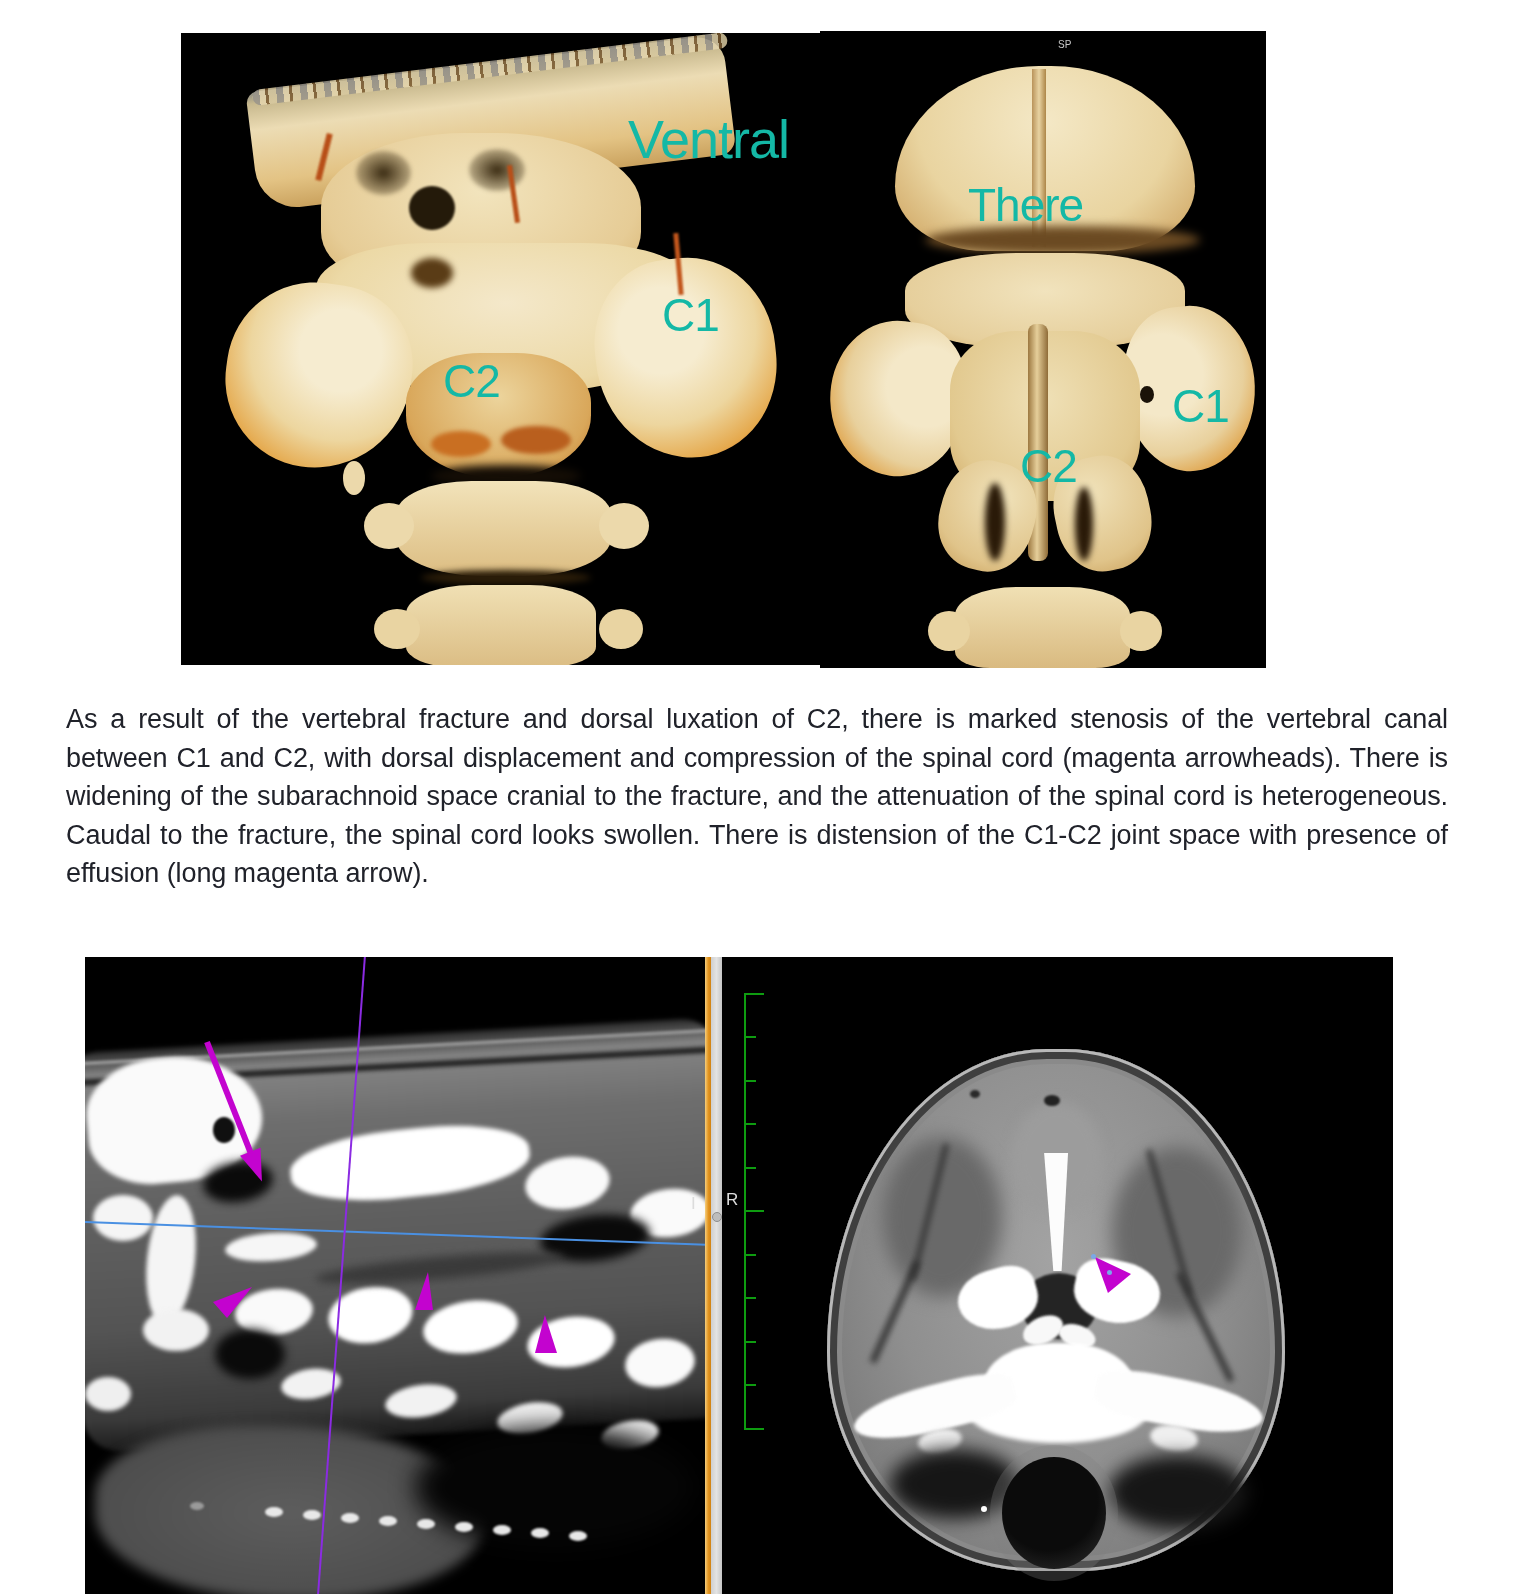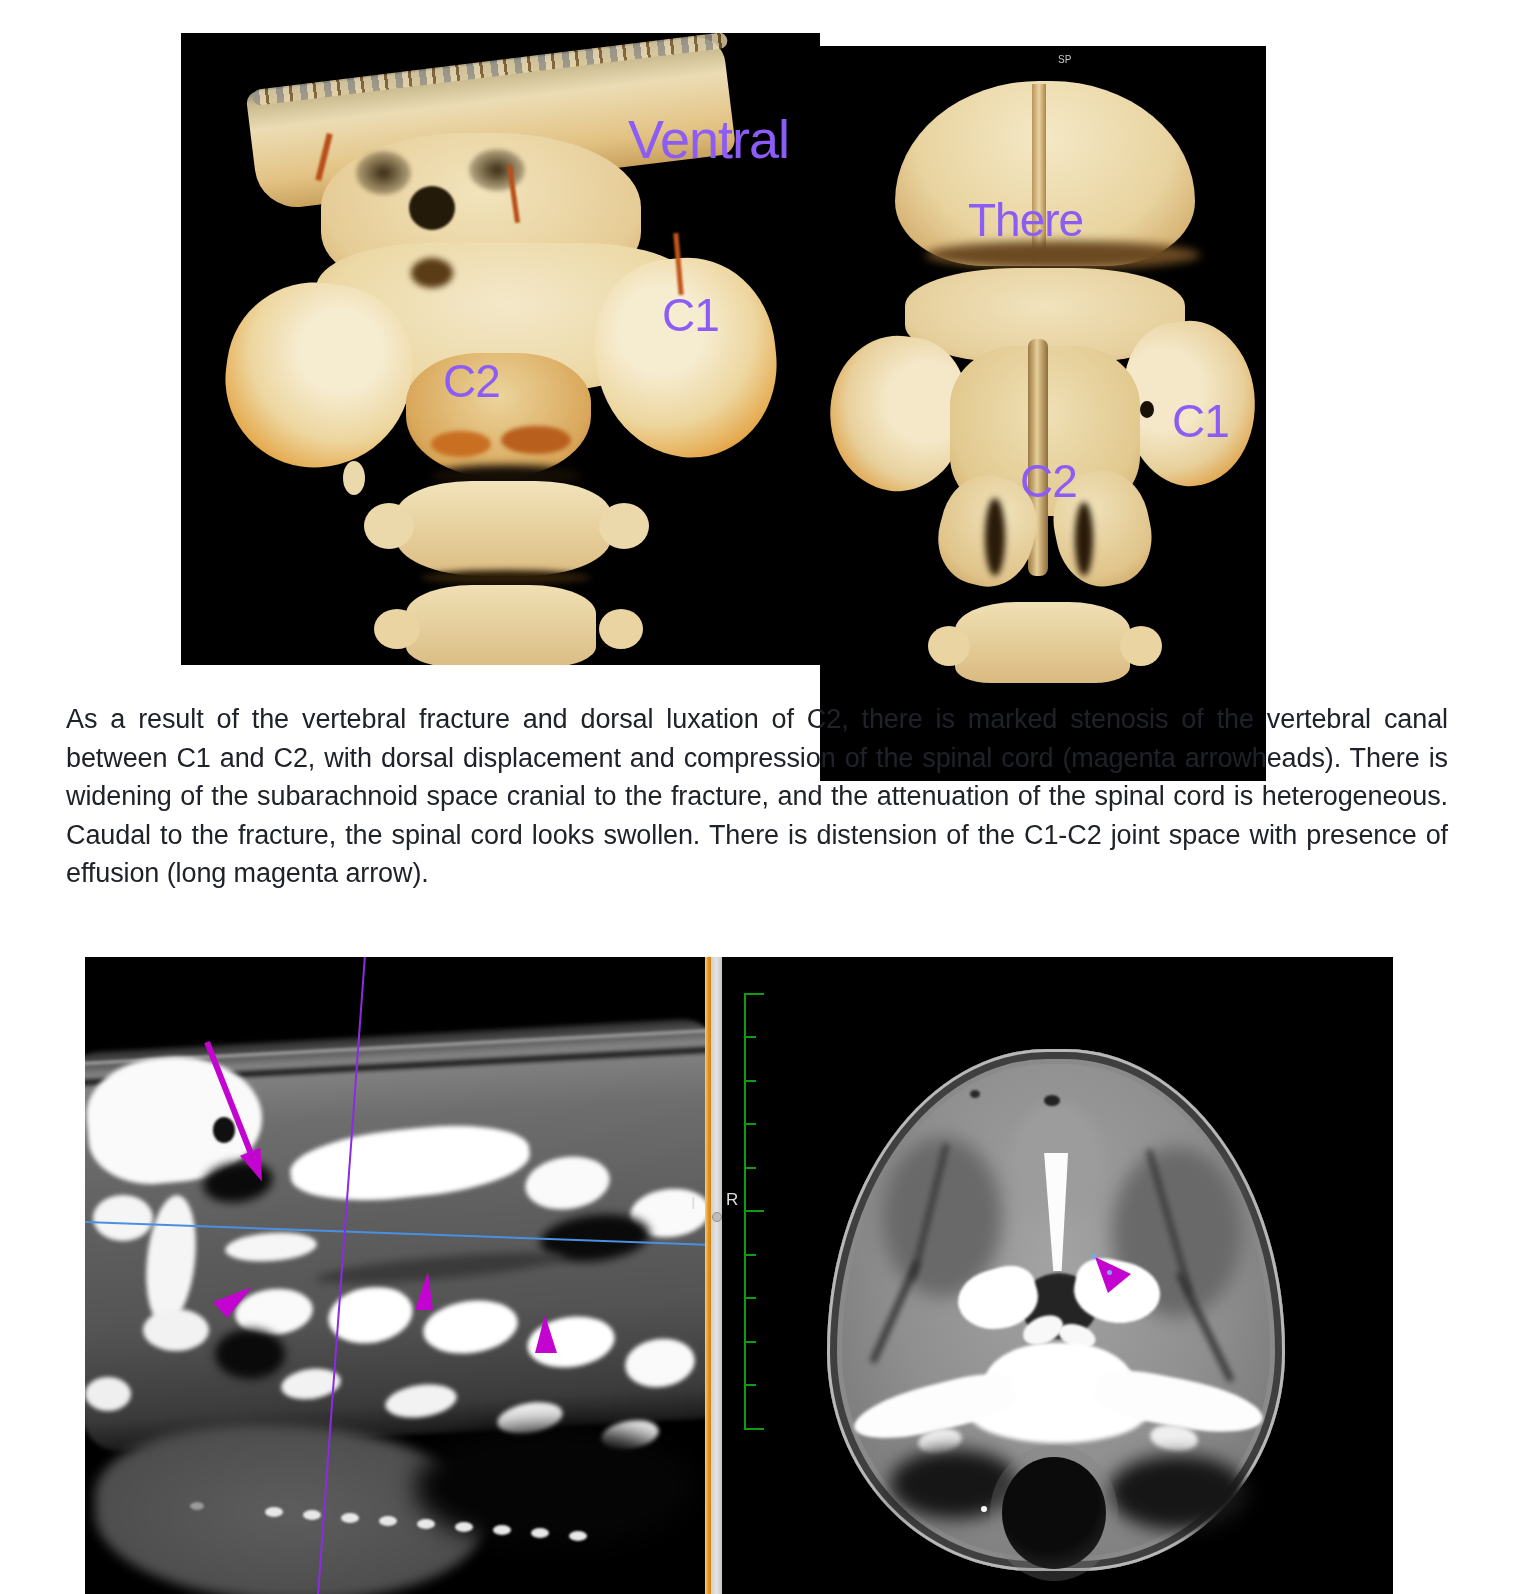--- a/index.html
+++ b/index.html
@@ -1,20 +1,20 @@
 <!DOCTYPE html>
 <html><head>
 <meta charset="utf-8">
 <style>
   html,body{margin:0;padding:0;background:#fff;}
   #page{position:relative;width:1514px;height:1594px;background:#fff;overflow:hidden;
         font-family:"Liberation Sans",sans-serif;}
   .abs{position:absolute;}
   .panel{position:absolute;background:#000;overflow:hidden;}
-  .glabel{position:absolute;color:#8b5cf6;font-family:"Liberation Sans",sans-serif;
+  .glabel{position:absolute;color:#14b8a6;font-family:"Liberation Sans",sans-serif;
           letter-spacing:-1px;line-height:1;white-space:nowrap;}
   .marker{position:absolute;color:#dcdcdc;font-size:17px;line-height:1;}
   .blob,.shape{position:absolute;}
   .caption{position:absolute;left:66px;top:700px;width:1382px;margin:0;
            font-size:27px;line-height:38.5px;color:#20222a;text-align:justify;
            letter-spacing:-0.1px;font-family:"Liberation Sans",sans-serif;}
   .tick{position:absolute;height:2px;background:#0e9c10;left:0;}
   .rline{position:absolute;width:2px;background:#0e9c10;left:0;top:0;}
 </style>
 </head>
@@ -52,21 +52,21 @@
     <div class="shape" style="left:240px;top:537px;width:170px;height:15px;background:#2a1c08;filter:blur(3px);border-radius:50%;"></div>
     <div class="shape" style="left:225px;top:552px;width:190px;height:82px;background:linear-gradient(180deg,#f0e0b4,#dbbd84);border-radius:35% 35% 25% 25%;"></div>
     <div class="shape" style="left:193px;top:576px;width:46px;height:40px;background:#e9d4a2;border-radius:50%;"></div>
     <div class="shape" style="left:418px;top:576px;width:44px;height:40px;background:#e9d4a2;border-radius:50%;"></div>
 
     <div class="glabel" style="left:447px;top:79px;font-size:54px">Ventral</div>
     <div class="glabel" style="left:481px;top:259px;font-size:46px">C1</div>
     <div class="glabel" style="left:262px;top:325px;font-size:46px">C2</div>
   </div>
 
-  <div class="panel" style="left:820px;top:46px;width:446px;height:735px">
+  <div class="panel" style="left:820px;top:31px;width:446px;height:637px">
 
     <div class="shape" style="left:75px;top:35px;width:300px;height:185px;background:radial-gradient(ellipse at 50% 30%,#f4e8c6,#e9d4a0 60%,#d6b273 85%,#c49a55);border-radius:48% 48% 30% 30% / 65% 65% 35% 35%;"></div>
     <div class="shape" style="left:212px;top:38px;width:14px;height:178px;background:linear-gradient(90deg,#b9935a,#e8d3a2 50%,#ad8648);filter:blur(.5px);"></div>
     <div class="shape" style="left:105px;top:195px;width:275px;height:28px;background:#6b4a22;filter:blur(5px);border-radius:50%;"></div>
 
     <div class="shape" style="left:85px;top:222px;width:280px;height:95px;background:radial-gradient(ellipse at 50% 40%,#f1e3bd,#e6cf9c 70%,#d3ab66);border-radius:40%;"></div>
     <div class="shape" style="left:10px;top:290px;width:135px;height:155px;transform:rotate(8deg);background:radial-gradient(circle at 70% 40%,#f4e8c8 30%,#e8d09c 60%,#df9f42 82%,#c25a1a 96%);border-radius:50% 45% 50% 55%;"></div>
     <div class="shape" style="left:305px;top:275px;width:130px;height:165px;transform:rotate(-6deg);background:radial-gradient(circle at 30% 40%,#f4e8c8 30%,#e8d09c 60%,#df9f42 82%,#c25a1a 96%);border-radius:45% 50% 55% 50%;"></div>
 
     <div class="shape" style="left:130px;top:300px;width:190px;height:170px;background:radial-gradient(ellipse at 50% 40%,#efe0b6,#e2c98f 70%,#cfa862);border-radius:35%;"></div>

